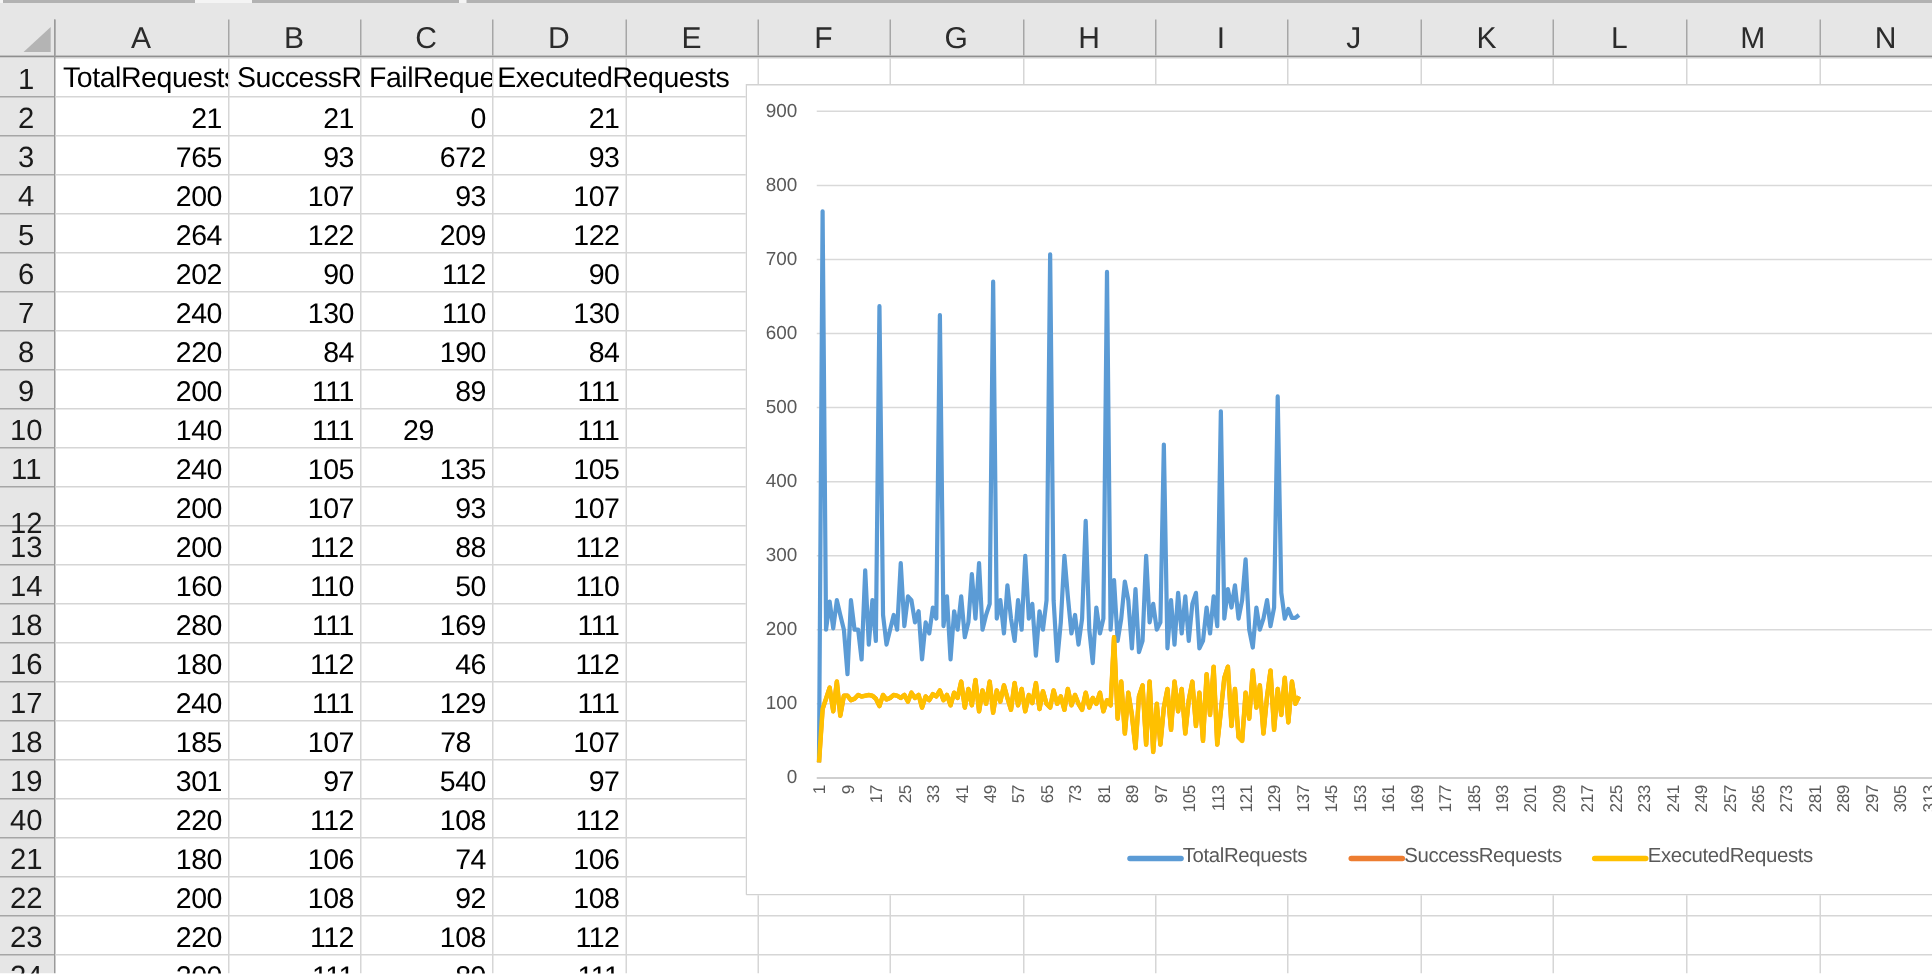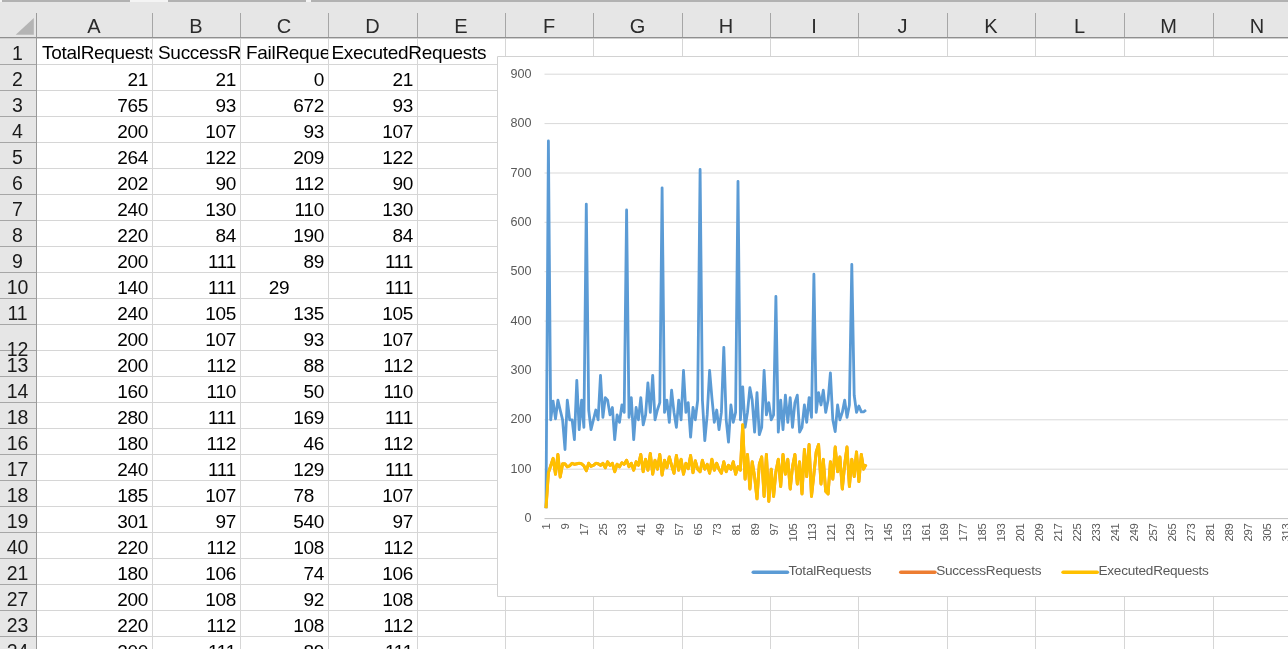--- a/index.html
+++ b/index.html
@@ -89,21 +89,21 @@
 <div class="rn" style="left:0;top:456px;">17</div>
 <div class="hl" style="left:0;top:506px;width:36px;height:1px"></div>
 <div class="rn" style="left:0;top:482px;">18</div>
 <div class="hl" style="left:0;top:532px;width:36px;height:1px"></div>
 <div class="rn" style="left:0;top:508px;">19</div>
 <div class="hl" style="left:0;top:558px;width:36px;height:1px"></div>
 <div class="rn" style="left:0;top:534px;">40</div>
 <div class="hl" style="left:0;top:584px;width:36px;height:1px"></div>
 <div class="rn" style="left:0;top:560px;">21</div>
 <div class="hl" style="left:0;top:610px;width:36px;height:1px"></div>
-<div class="rn" style="left:0;top:586px;">27</div>
+<div class="rn" style="left:0;top:586px;">22</div>
 <div class="hl" style="left:0;top:636px;width:36px;height:1px"></div>
 <div class="rn" style="left:0;top:612px;">23</div>
 
 <div class="rn" style="left:0;top:638px;">24</div>
 <div class="gl" style="left:37px;top:64px;width:1251px;height:1px"></div>
 <div class="gl" style="left:37px;top:90px;width:1251px;height:1px"></div>
 <div class="gl" style="left:37px;top:116px;width:1251px;height:1px"></div>
 <div class="gl" style="left:37px;top:142px;width:1251px;height:1px"></div>
 <div class="gl" style="left:37px;top:168px;width:1251px;height:1px"></div>
 <div class="gl" style="left:37px;top:194px;width:1251px;height:1px"></div>

